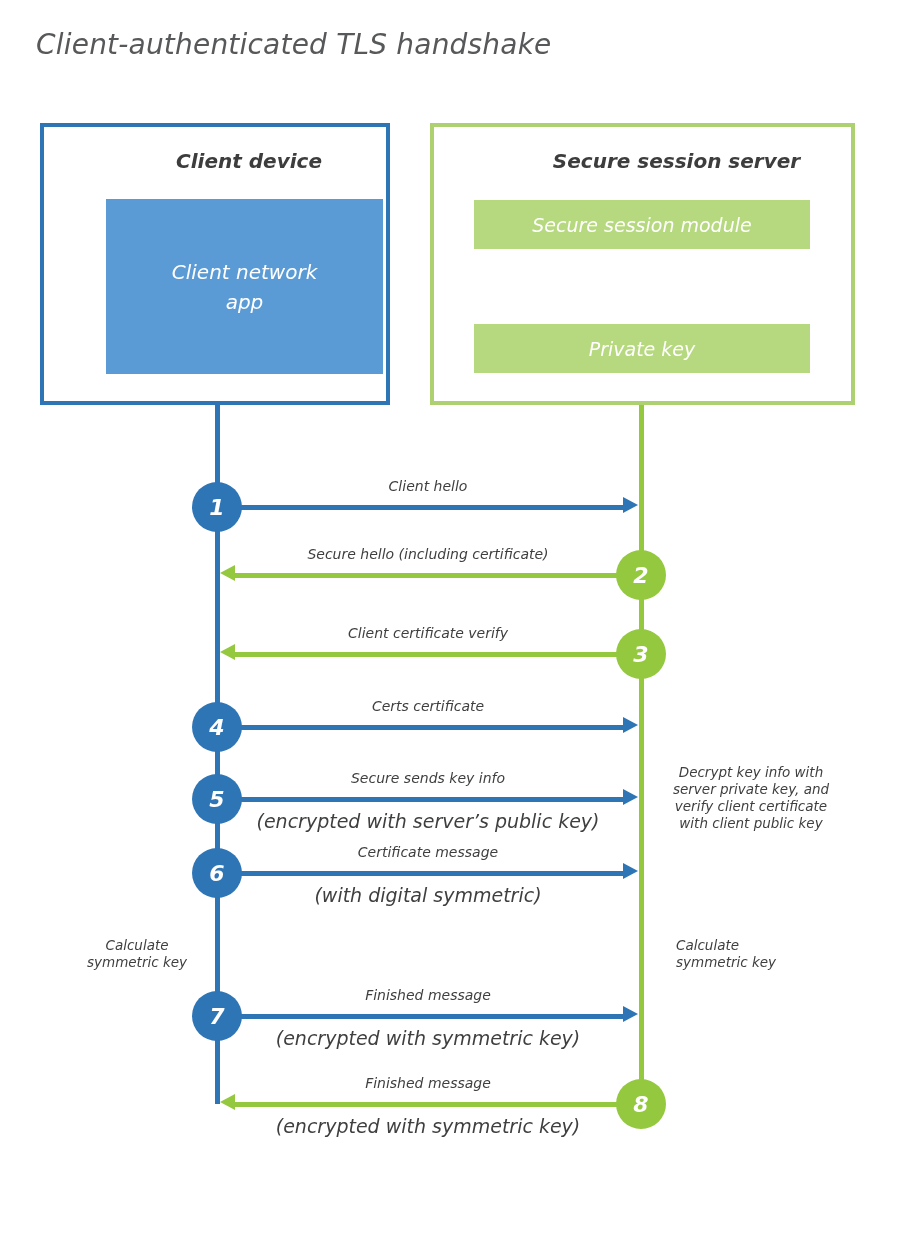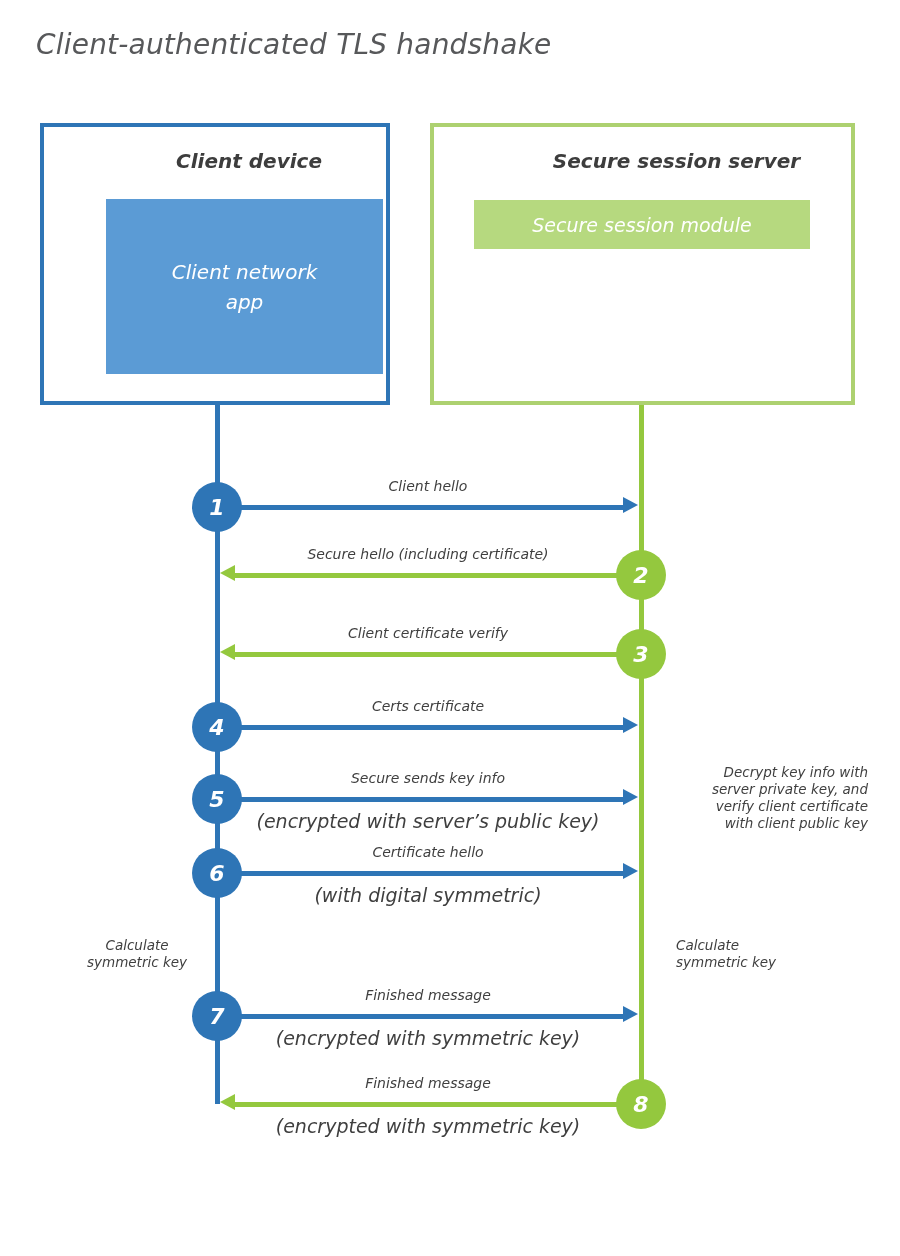--- a/index.html
+++ b/index.html
@@ -45,40 +45,41 @@
     display:flex;align-items:center;justify-content:center;color:#fff;font-size:22px;font-weight:700;z-index:3;}
   .blue .badge{left:192px;background:var(--blue);}
   .green .badge{left:616px;background:var(--green);}
   .msg-label{position:absolute;left:228px;width:400px;top:calc(var(--y) - 29px);
     text-align:center;font-size:14px;color:var(--ink);}
   .msg-sublabel{position:absolute;left:228px;width:400px;top:calc(var(--y) + 11px);
     text-align:center;font-size:19px;color:var(--ink);}
 
   
   .note{font-size:13.5px;line-height:17px;color:var(--ink);}
-  .note-decrypt{left:666px;top:764px;width:170px;text-align:right;margin-left:32px;}
+  .note-decrypt{left:666px;top:764px;width:170px;text-align:center;}
   .note-calc-left{left:83px;top:937px;width:108px;text-align:center;}
   .note-calc-right{left:676px;top:937px;width:110px;text-align:left;}
 </style>
 </head>
 <body>
 
 <div class="page">
 
   <div class="abs page-title">Client-authenticated TLS handshake</div>
 
   <div class="abs client-box"></div>
   <div class="abs box-title client-box-title">Client device</div>
   <div class="abs app-rect">
     <span>Client network app</span>
   </div>
 
   <div class="abs server-box"></div>
   <div class="abs box-title server-box-title">Secure session server</div>
   <div class="abs bar bar1">Secure session module</div>
+  <div class="abs bar bar3">Private key</div>
 
   <div class="abs lifeline client-lifeline"></div>
   <div class="abs lifeline server-lifeline"></div>
 
   <div class="step blue s1">
     <div class="msg-label">Client hello</div>
     <div class="arrow-line"></div>
     <div class="arrow-head"></div>
     <div class="badge">1</div>
   </div>
@@ -106,21 +107,21 @@
 
   <div class="step blue s5">
     <div class="msg-label">Secure sends key info</div>
     <div class="msg-sublabel">(encrypted with server’s public key)</div>
     <div class="arrow-line"></div>
     <div class="arrow-head"></div>
     <div class="badge">5</div>
   </div>
 
   <div class="step blue s6">
-    <div class="msg-label">Certificate hello</div>
+    <div class="msg-label">Certificate message</div>
     <div class="msg-sublabel">(with digital symmetric)</div>
     <div class="arrow-line"></div>
     <div class="arrow-head"></div>
     <div class="badge">6</div>
   </div>
 
   <div class="step blue s7">
     <div class="msg-label">Finished message</div>
     <div class="msg-sublabel">(encrypted with symmetric key)</div>
     <div class="arrow-line"></div>

